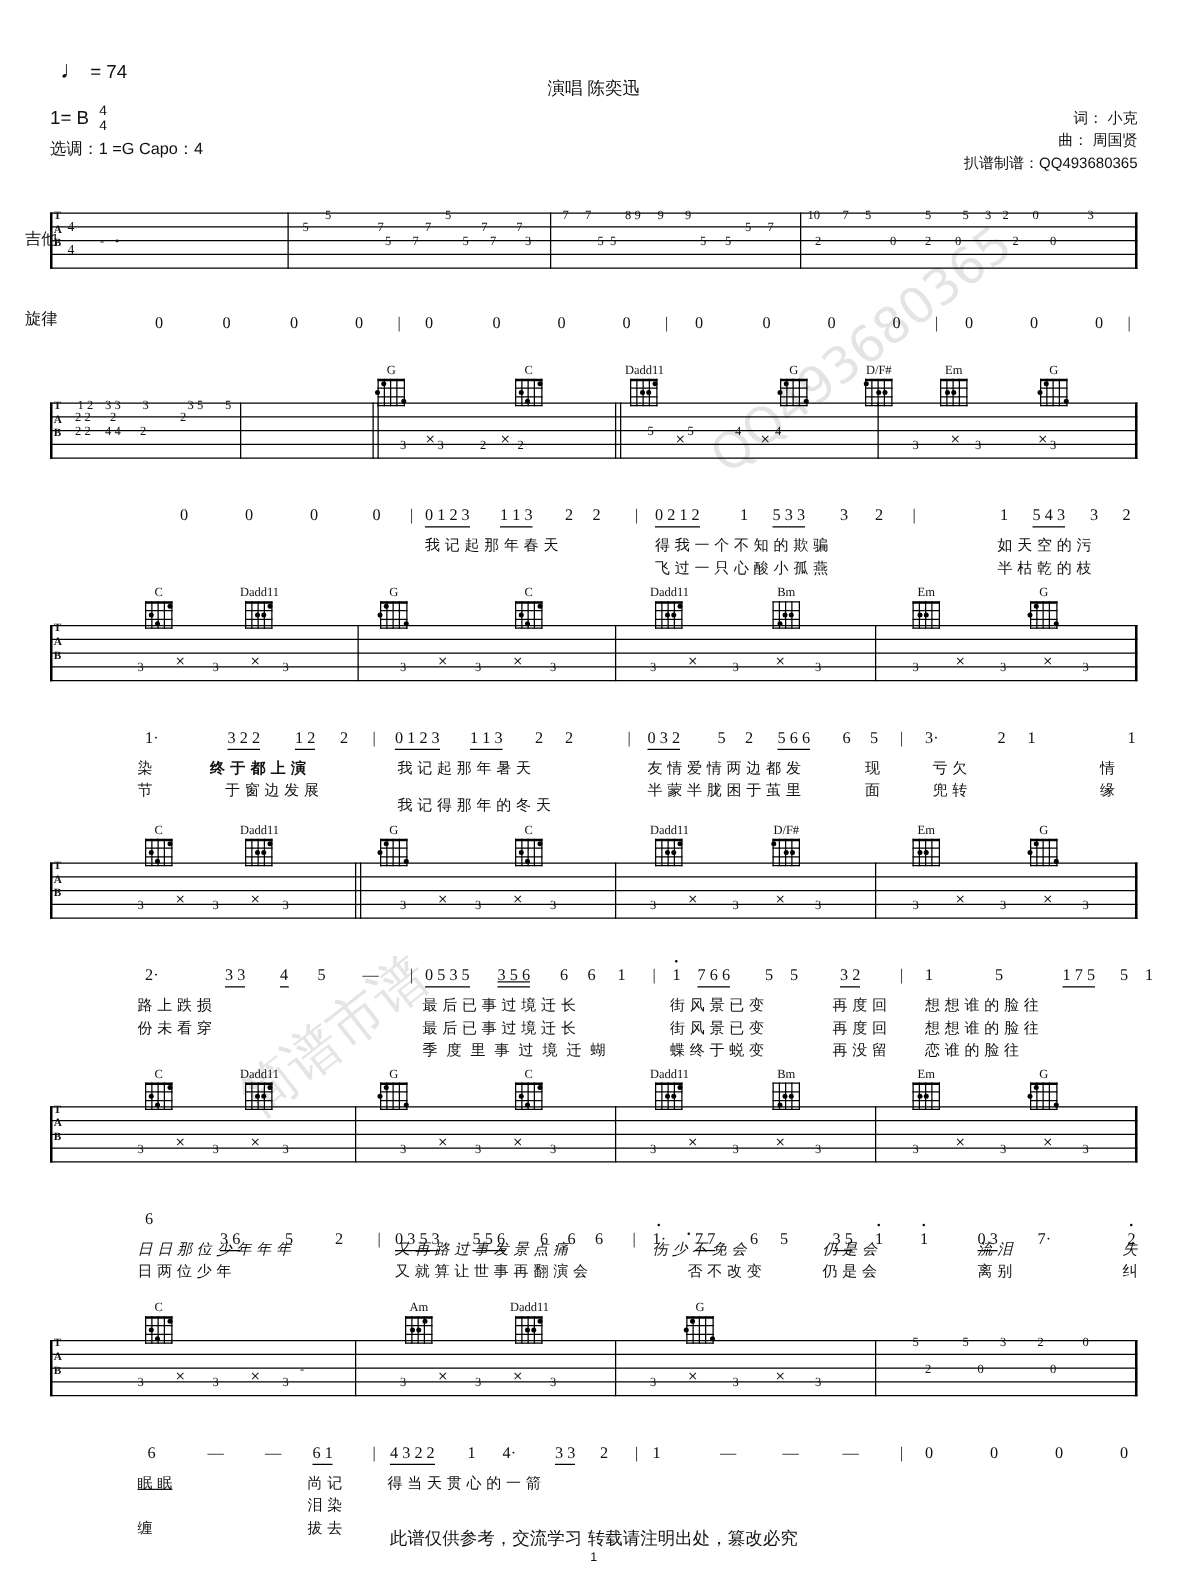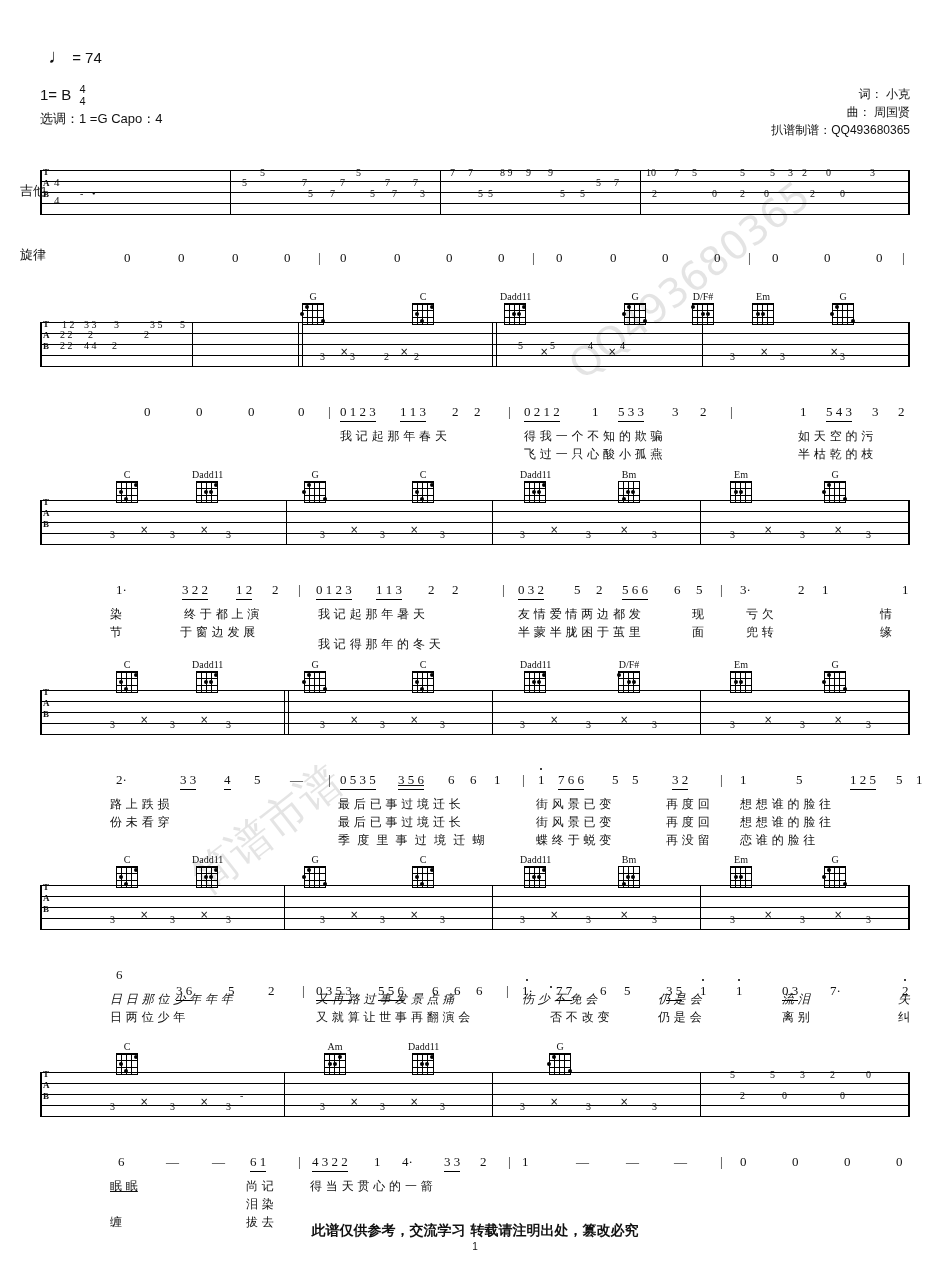--- a/index.html
+++ b/index.html
@@ -49,21 +49,21 @@
   .zh{font-family:"DejaVu Sans",sans-serif;font-size:12px;}
   .und{border-bottom:1px solid #000;padding-bottom:1px;}
   .dotbelow{position:relative;}
   .dotbelow:after{content:"";position:absolute;left:50%;margin-left:-1px;bottom:-5px;width:2px;height:2px;border-radius:50%;background:#000;}
   .dotabove:before{content:"";position:absolute;left:50%;margin-left:-1px;top:-4px;width:2px;height:2px;border-radius:50%;background:#000;}
 
   
   .wm{position:absolute;color:#000;opacity:.10;font-size:40px;font-family:"DejaVu Sans",sans-serif;transform:rotate(-38deg);transform-origin:left top;white-space:nowrap;pointer-events:none;}
 
   
-  .footnote{position:absolute;left:0;bottom:26px;width:950px;text-align:center;font-size:14px;font-weight:bold;font-family:"DejaVu Sans",sans-serif;}
+  .footnote{position:absolute;left:0;bottom:26px;width:950px;text-align:center;font-size:14px;font-weight:normal;font-family:"DejaVu Sans",sans-serif;}
   .pageno{position:absolute;left:0;bottom:14px;width:950px;text-align:center;font-size:10px;}
   .logo{position:absolute;right:20px;bottom:16px;width:210px;height:62px;}
   .logo .keys{position:absolute;left:0;top:2px;width:56px;height:56px;background:#d81f26;border-radius:4px;}
   .logo .wk{position:absolute;top:8px;width:10px;height:40px;background:#fff;border-radius:1px;}
   .logo .bk{position:absolute;top:8px;width:5px;height:23px;background:#d81f26;}
   .logo .bigtxt{position:absolute;left:62px;top:0px;font-size:32px;font-weight:bold;font-family:"DejaVu Sans",sans-serif;color:#111;letter-spacing:1px;}
   .logo .subtxt{position:absolute;left:62px;top:40px;font-size:16px;color:#d81f26;font-family:"Liberation Sans",sans-serif;letter-spacing:1px;}
 </style>
 </head>
 <body>
@@ -77,20 +77,21 @@
 
   <div class="keysig">
     <span>1= B</span>
     <span class="frac">
       <i>4</i>
       <i>4</i>
     </span>
   </div>
   <div class="capo">选调：1 =G   Capo：4</div>
 
+  <div class="singer">演唱  陈奕迅</div>
   <div class="credit c1">词：  小克</div>
   <div class="credit c2">曲：  周国贤</div>
   <div class="credit c3">扒谱制谱：QQ493680365</div>
 
   <div class="wm" style="left:560px;top:352px;">QQ493680365</div>
   <div class="wm" style="left:180px;top:860px;font-size:44px;">简谱市谱</div>
 
   <div class="system" style="top:170px;">
     <div class="tabbox">
       <div class="tabline l0"></div>
@@ -308,21 +309,21 @@
       <div class="cell" style="left:634px;">6</div>
       <div class="cell" style="left:656px;">5</div>
       <div class="cell" style="left:680px;">|</div>
       <div class="cell" style="left:700px;">3·</div>
       <div class="cell" style="left:758px;">2</div>
       <div class="cell" style="left:782px;">1</div>
       <div class="cell" style="left:862px;">1</div>
     </div>
     <div class="lyricrow" style="top:106px;">
       <div class="cell zh" style="left:70px;">染</div>
-      <div class="cell zh" style="left:144px;">终 于 都 上 演</div>
+      <div class="cell zh" style="left:128px;font-weight:bold;">终 于 都 上 演</div>
       <div class="cell zh" style="left:278px;">我 记 起 那 年 暑 天</div>
       <div class="cell zh" style="left:478px;">友 情 爱 情 两 边 都 发</div>
       <div class="cell zh" style="left:652px;">现</div>
       <div class="cell zh" style="left:706px;">亏 欠</div>
       <div class="cell zh" style="left:840px;">情</div>
     </div>
     <div class="lyricrow" style="top:124px;">
       <div class="cell zh" style="left:70px;">节</div>
       <div class="cell zh" style="left:140px;">于 窗 边 发 展</div>
       <div class="cell zh" style="left:278px;margin-top:12px;">我 记 得 那 年 的 冬 天</div>
@@ -384,21 +385,21 @@
       <div class="cell" style="left:454px;">1</div>
       <div class="cell" style="left:482px;">|</div>
       <div class="cell dotabove" style="left:498px;">1</div>
       <div class="cell und" style="left:518px;">7 6 6</div>
       <div class="cell" style="left:572px;">5</div>
       <div class="cell" style="left:592px;">5</div>
       <div class="cell und" style="left:632px;">3 2</div>
       <div class="cell" style="left:680px;">|</div>
       <div class="cell" style="left:700px;">1</div>
       <div class="cell" style="left:756px;">5</div>
-      <div class="cell und" style="left:810px;">1 2 5</div>
+      <div class="cell und" style="left:810px;">1 7 5</div>
       <div class="cell" style="left:856px;">5</div>
       <div class="cell" style="left:876px;">1</div>
     </div>
     <div class="lyricrow" style="top:106px;">
       <div class="cell zh" style="left:70px;">路 上 跌 损</div>
       <div class="cell zh" style="left:298px;">最 后 已 事 过 境 迁 长</div>
       <div class="cell zh" style="left:496px;">街 风 景 已 变</div>
       <div class="cell zh" style="left:626px;">再 度 回</div>
       <div class="cell zh" style="left:700px;">想 想 谁 的 脸 往</div>
     </div>

